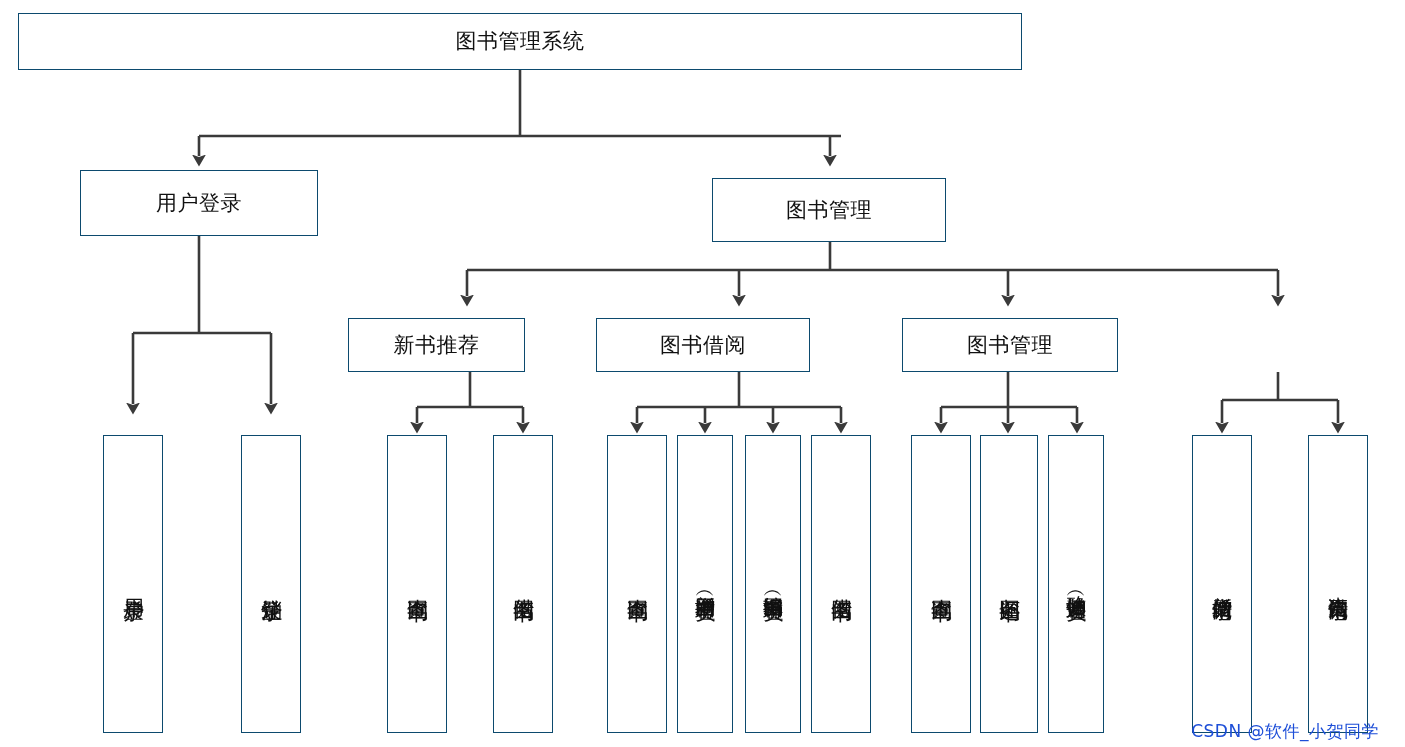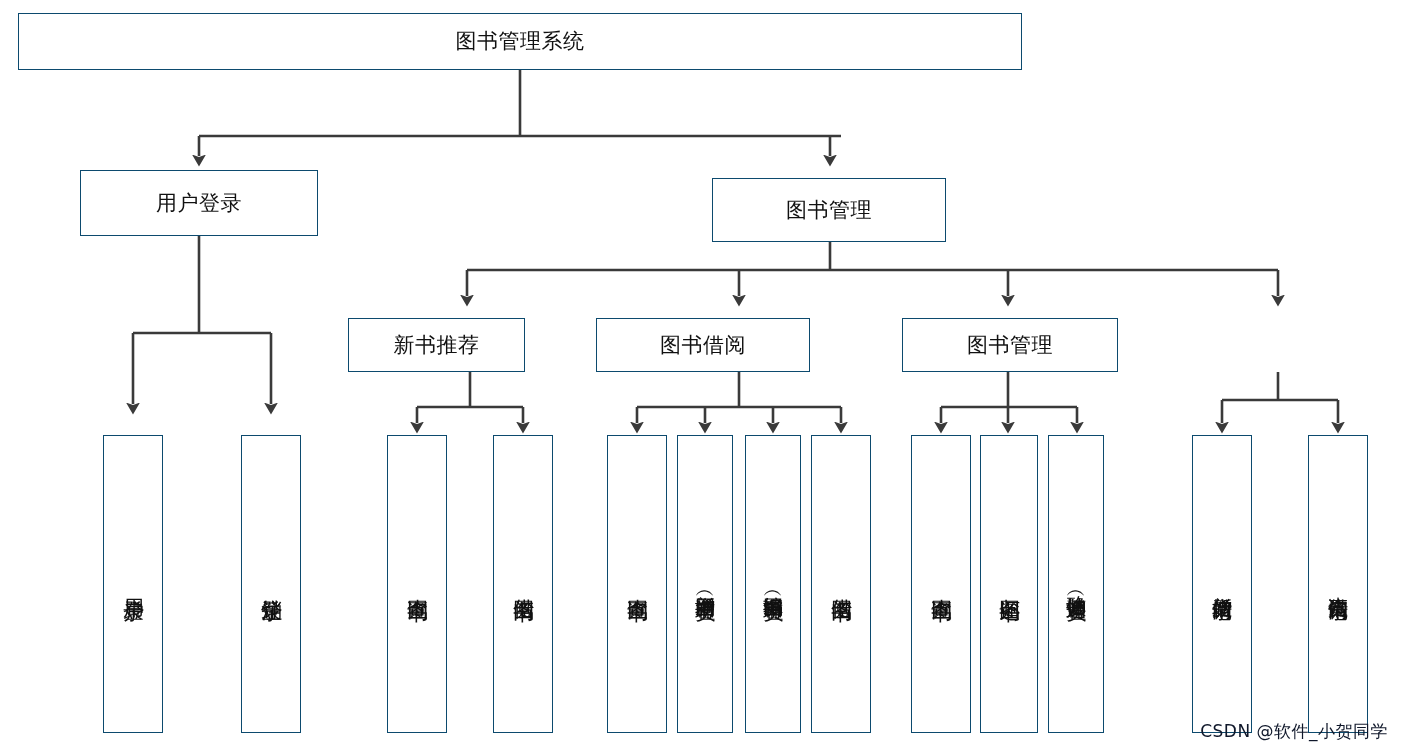--- a/index.html
+++ b/index.html
@@ -50,23 +50,23 @@
     white-space:normal;
     max-height:100%;
     text-align:center;
     letter-spacing:1px;
   }
   .leaf.tall .lbl{font-size:20px;line-height:1.18;}
 
   
   #watermark{
     position:absolute;
-    right:17px;bottom:4px;
+    right:26px;bottom:4px;
     font-size:17px;
-    color:#0f172a;
+    color:#1d4ed8;
     letter-spacing:0.5px;
     z-index:5;
     white-space:nowrap;
     pointer-events:none;
   }
 </style>
 </head>
 <body>
 
 <div id="canvas">

